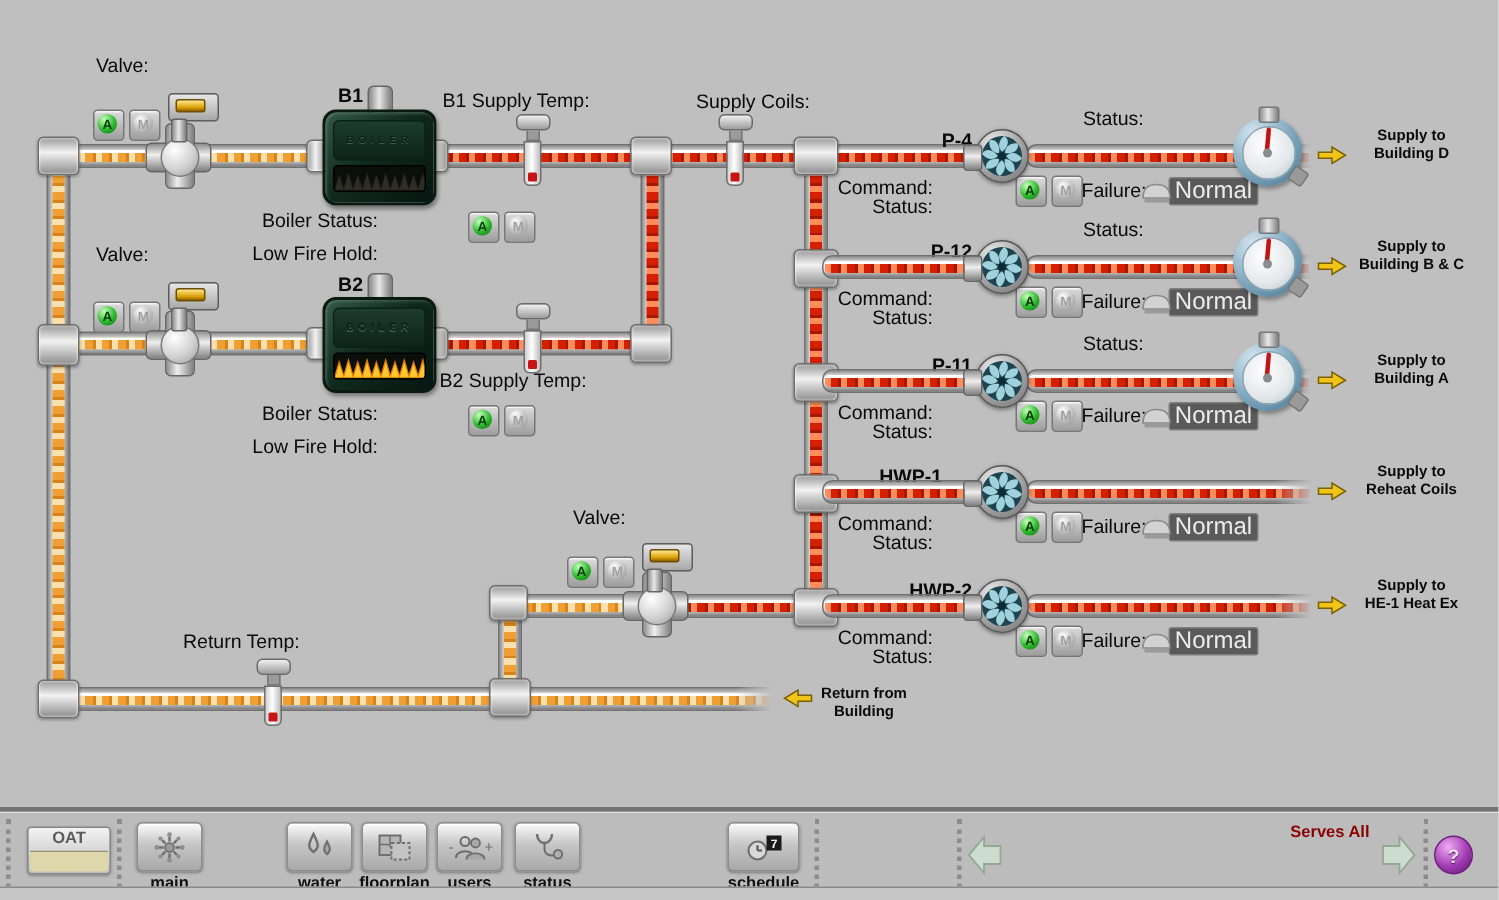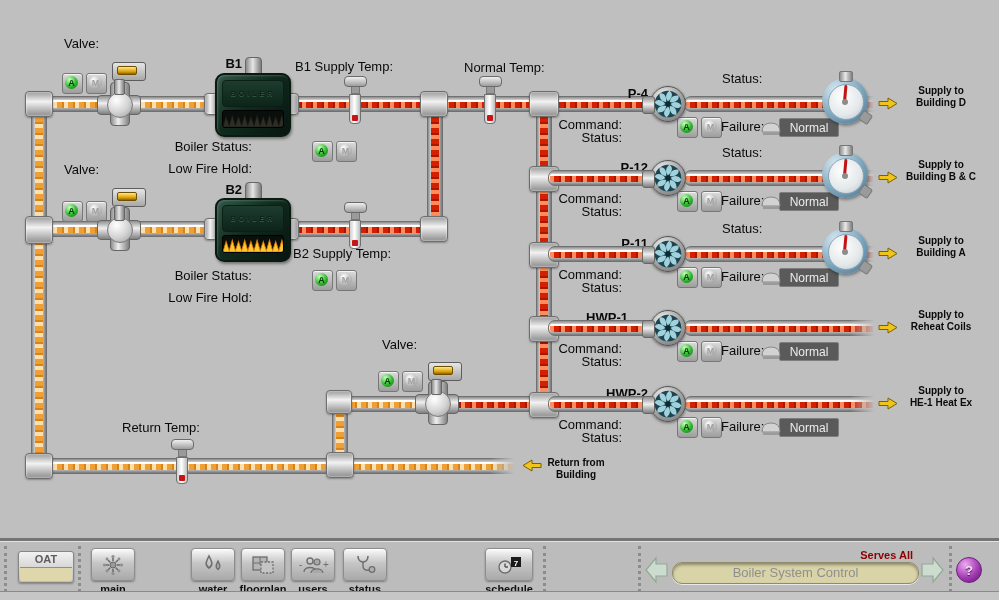--- a/index.html
+++ b/index.html
@@ -88,21 +88,21 @@
   .sensor .s-handle{width:21px;height:9px;border:1px solid #6a6a6a;border-radius:4px;
     background:linear-gradient(180deg,#f0f0f0,#9d9d9d);}
   .sensor .s-neck{width:7px;height:6px;margin-left:7px;background:#9a9a9a;border:1px solid #777;border-top:none;}
   .sensor .s-tube{position:relative;width:10px;margin-left:5px;border:1px solid #6f6f6f;border-radius:0 0 4px 4px;
     background:linear-gradient(90deg,#cfcfcf,#fff 45%,#bdbdbd);}
   .sensor .s-tube::after{content:"";position:absolute;left:2px;right:2px;bottom:2px;height:6px;background:#c81414;border-radius:1px;}
 
   
   .bell{position:absolute;z-index:2;}
   .badge{position:absolute;width:58px;height:17px;background:#5a5a5a;border:1px solid #7e7e7e;border-radius:2px;z-index:1;
-    color:#ececec;font-size:12px;display:flex;align-items:center;justify-content:center;}
+    color:#ececec;font-size:16px;display:flex;align-items:center;justify-content:center;}
 
   
   .arr{position:absolute;}
 
   
   .toolbar{position:absolute;left:0;top:538px;width:999px;height:53px;background:#bcbcbc;
     border-top:3px solid #747474;box-shadow:inset 0 1px 0 #e2e2e2;}
   .statusbar{position:absolute;left:0;top:591px;width:999px;height:9px;background:#c6c6c6;border-top:1px solid #8a8a8a;}
   .sep{position:absolute;top:5px;height:46px;width:0;border-left:3px dotted #8c8c8c;}
   .oat{position:absolute;left:18px;top:10px;width:54px;height:30px;border:1px solid #868686;border-radius:3px;
@@ -245,21 +245,21 @@
     <div class="ambtn man">
         <span class="orb">M</span>
       </div>
   </div>
 
   <div class="sensor" style="left:344px;top:76px">
     <div class="s-handle"></div>
       <div class="s-neck"></div>
       <div class="s-tube" style="height:28px"></div>
   </div>
-  <div class="lbl" style="left:464px;top:60px">Normal Temp:</div>
+  <div class="lbl" style="left:464px;top:60px">Supply Coils:</div>
   <div class="sensor" style="left:479px;top:76px">
     <div class="s-handle"></div>
       <div class="s-neck"></div>
       <div class="s-tube" style="height:28px"></div>
   </div>
   <div class="sensor" style="left:344px;top:202px">
     <div class="s-handle"></div>
       <div class="s-neck"></div>
       <div class="s-tube" style="height:27px"></div>
   </div>
@@ -624,21 +624,20 @@
       <div class="tlabel">schedule</div>
     </div>
 
     <div class="sep" style="left:543px"></div>
     <div class="sep" style="left:638px"></div>
 
     <svg class="arr" style="left:644px;top:14px;position:absolute" width="25" height="30" viewBox="0 0 25 30">
       <path d="M23 9 V21 H12 V27 L2 15 L12 3 V9 Z" fill="#ccdcce" stroke="#93a894" stroke-width="1.2"></path>
     </svg>
     <div class="serves">Serves All</div>
-    <div class="navfield">Boiler System Control</div>
     <svg class="arr" style="left:920px;top:14px;position:absolute" width="25" height="30" viewBox="0 0 25 30">
       <path d="M2 9 V21 H13 V27 L23 15 L13 3 V9 Z" fill="#ccdcce" stroke="#93a894" stroke-width="1.2"></path>
     </svg>
     <div class="sep" style="left:949px"></div>
     <div class="help">?</div>
   </div>
   <div class="statusbar"></div>
 </div>
 
 </body></html>

